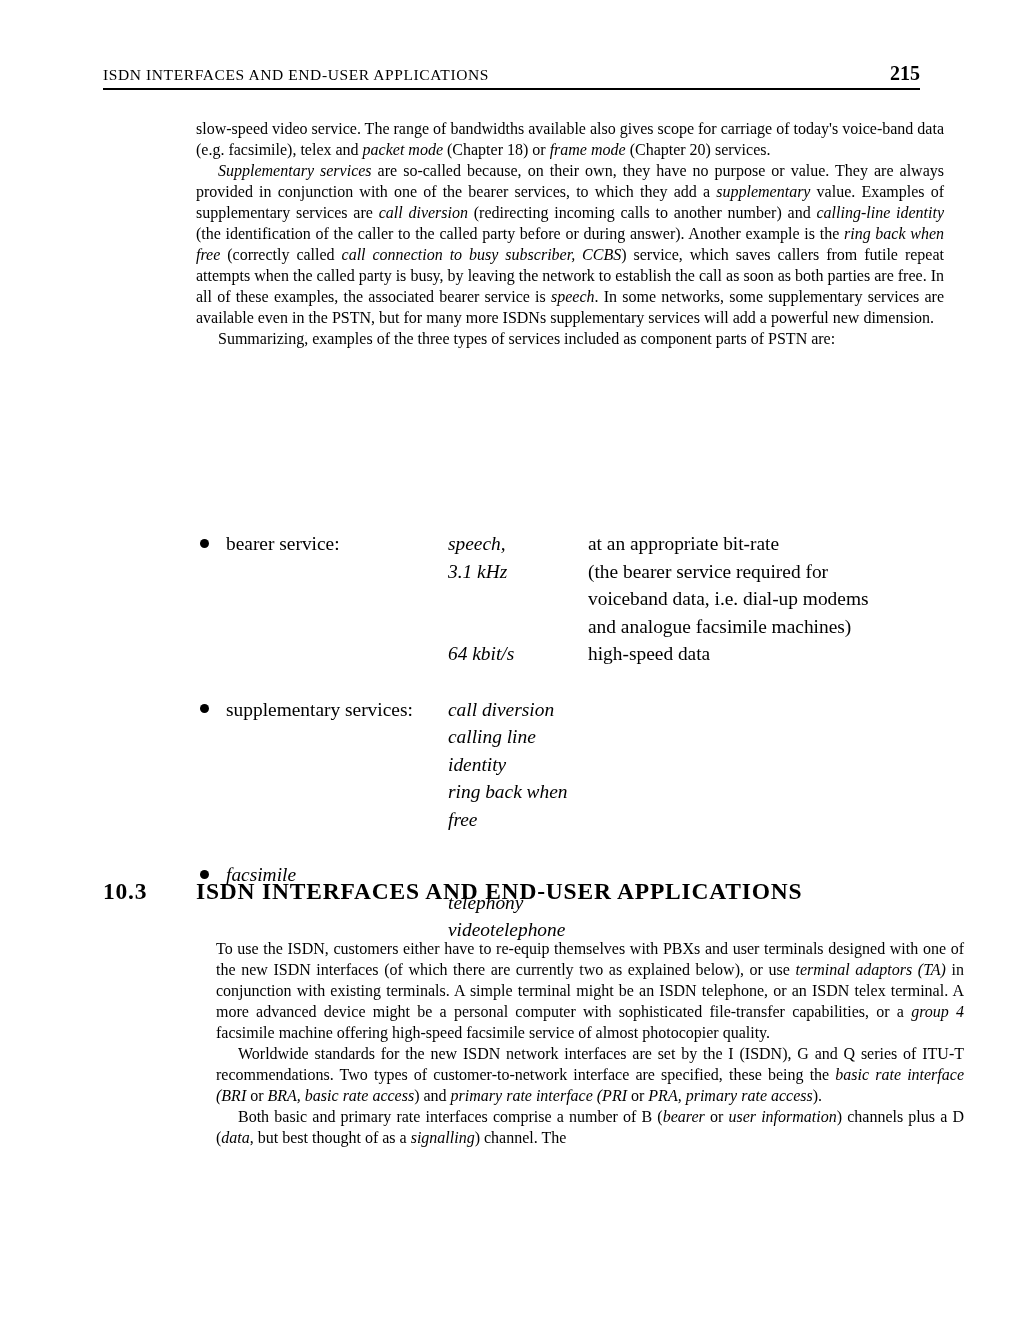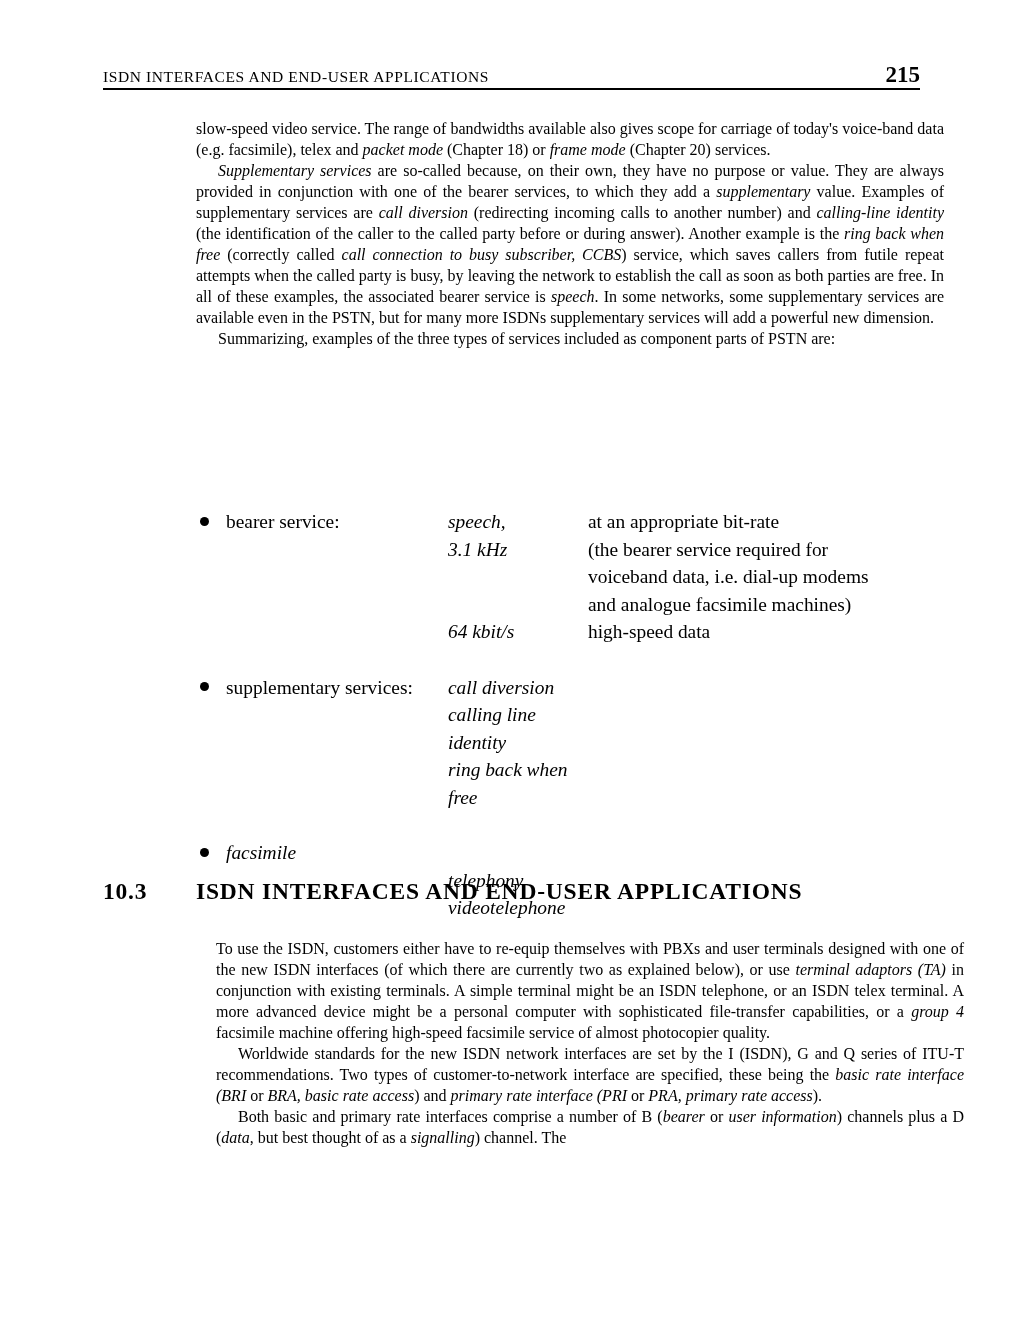--- a/index.html
+++ b/index.html
@@ -32,21 +32,21 @@
     font-size: 15.5px;
     letter-spacing: 0.7px;
   }
   .header-title {
     font-family: "Liberation Serif", serif;
     font-size: 15.5px;
     letter-spacing: 0.6px;
   }
   .header-page {
     font-weight: bold;
-    font-size: 23px;
+    font-size: 20px;
     letter-spacing: 0;
   }
   .header-rule {
     position: absolute;
     left: 103px;
     top: 88px;
     width: 817px;
     height: 1.6px;
     background: #000000;
   }
@@ -140,21 +140,21 @@
 
   <div class="body-col">
 
     <p class="para"><span>slow-speed video service. The range of bandwidths available also gives scope for carriage of today's voice-band data (e.g. facsimile), telex and </span><i>packet mode</i><span> (Chapter 18) or </span><i>frame mode</i><span> (Chapter 20) services.</span></p>
 
     <p class="para indent"><i>Supplementary services</i><span> are so-called because, on their own, they have no purpose or value. They are always provided in conjunction with one of the bearer services, to which they add a </span><i>supplementary</i><span> value. Examples of supplementary services are </span><i>call diversion</i><span> (redirecting incoming calls to another number) and </span><i>calling-line identity</i><span> (the identification of the caller to the called party before or during answer). Another example is the </span><i>ring back when free</i><span> (correctly called </span><i>call connection to busy subscriber, CCBS</i><span>) service, which saves callers from futile repeat attempts when the called party is busy, by leaving the network to establish the call as soon as both parties are free. In all of these examples, the associated bearer service is </span><i>speech</i><span>. In some networks, some supplementary services are available even in the PSTN, but for many more ISDNs supplementary services will add a powerful new dimension.</span></p>
 
     <p class="para indent">Summarizing, examples of the three types of services included as component parts of PSTN are:</p>
   </div>
 
-  <div class="list-block" style="top: 508px;">
+  <div class="list-block" style="top: 530px;">
 
     <div class="list-row">
       <div class="bullet"><span></span></div>
       <div class="col-label">bearer service:</div>
       <div class="col-mid">speech,</div>
       <div class="col-right">at an appropriate bit-rate</div>
     </div>
     <div class="list-row">
       <div class="bullet"></div>
       <div class="col-label"></div>

